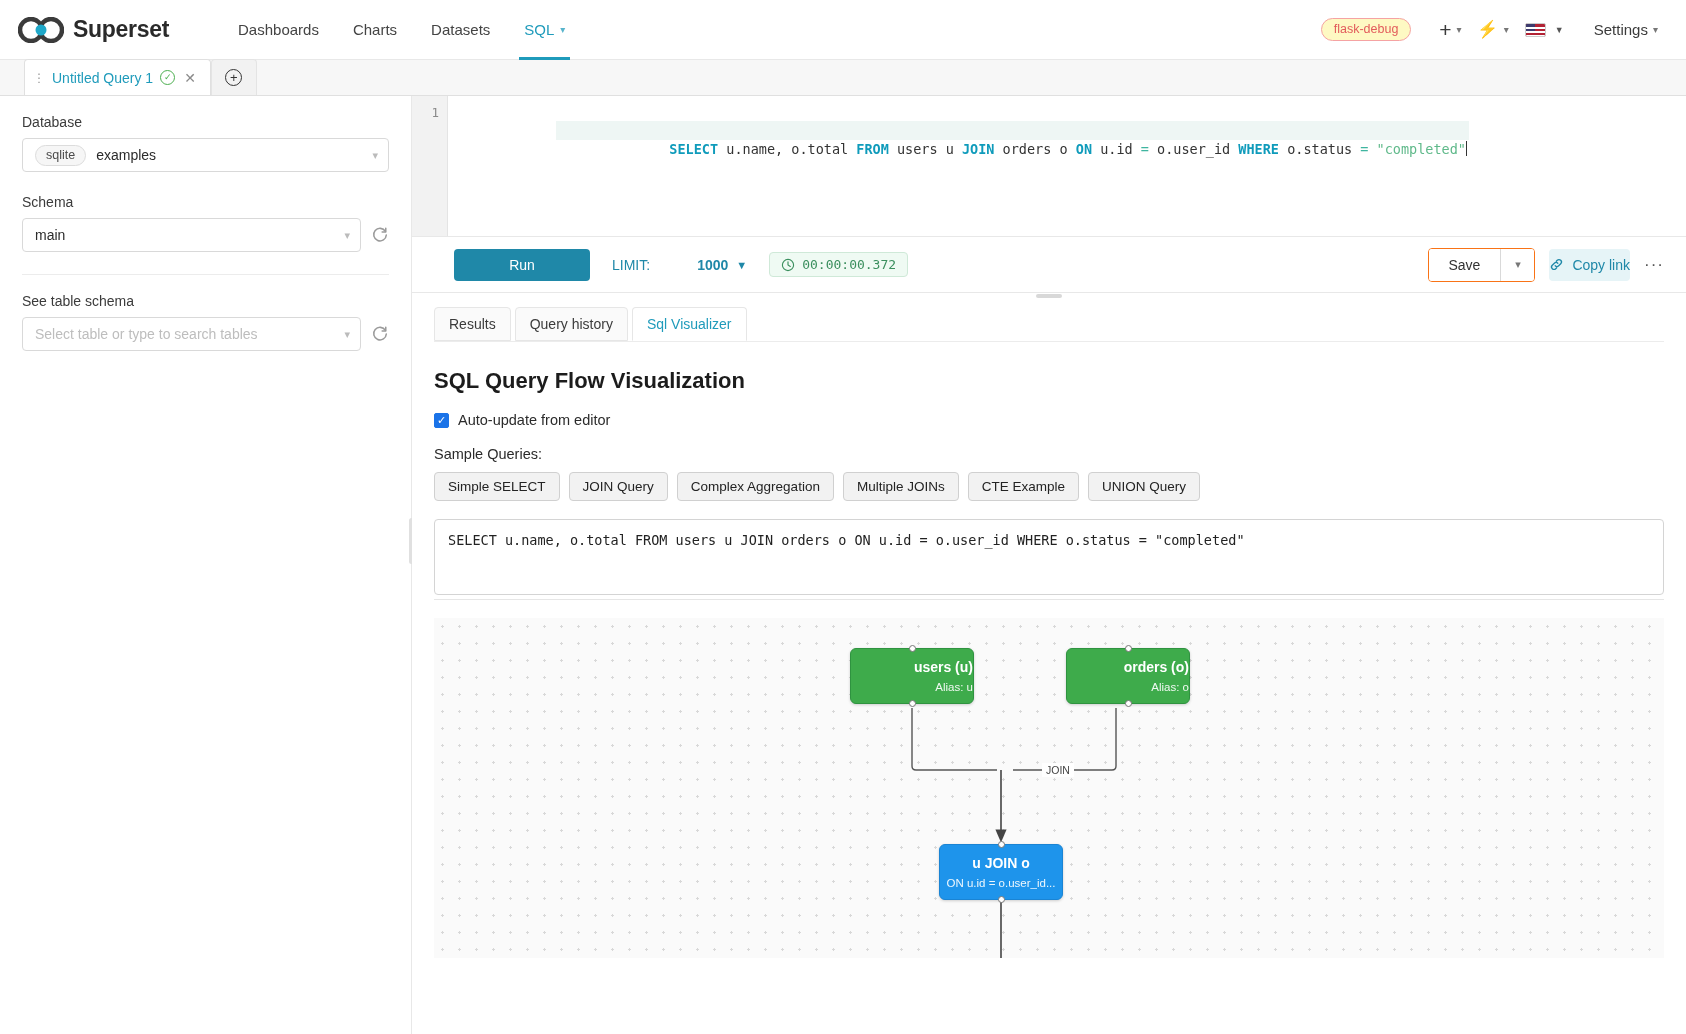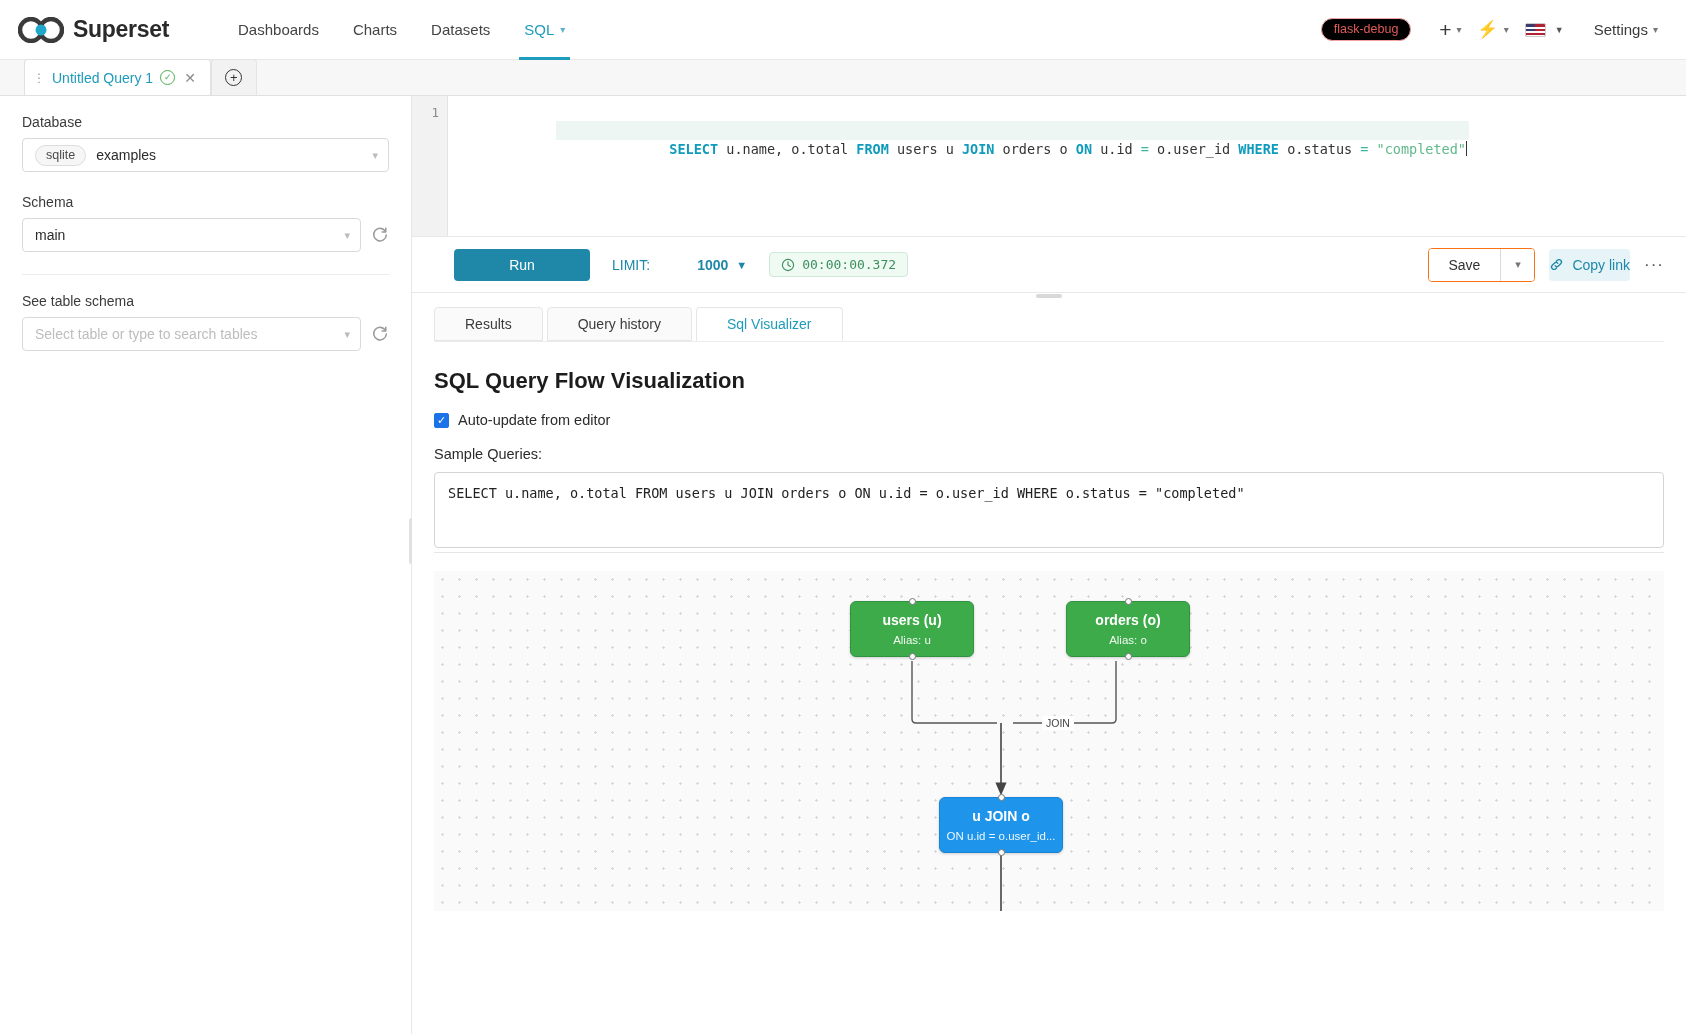--- a/index.html
+++ b/index.html
@@ -30,21 +30,21 @@
     display: flex; align-items: center; cursor: pointer; position: relative;
   }
   .nav-link.active { color: #1f9bbb; }
   .nav-link.active::after {
     content: ""; position: absolute; left: 12px; right: 12px; bottom: 0;
     height: 3px; background: #1f9bbb;
   }
   .nav-caret { margin-left: 6px; font-size: 10px; opacity: .75; }
   .nav-right { margin-left: auto; display: flex; align-items: center; gap: 4px; }
   .debug-badge {
-    border: 1px solid #f5a3a3; color: #e25b5b; background: #000000;
+    border: 1px solid #f5a3a3; color: #e25b5b; background: #fef9c3;
     border-radius: 12px; font-size: 12.5px; padding: 3px 12px 4px; margin-right: 18px;
   }
   .icon-btn {
     display: flex; align-items: center; gap: 5px; padding: 4px 6px;
     cursor: pointer; color: #444; font-size: 15px;
   }
   .plus-glyph { font-size: 21px; line-height: 1; color: #3b3b3b; }
   .bolt-glyph { font-size: 17px; line-height: 1; color: #3b3b3b; }
   .chev { font-size: 10px; color: #777; }
   .flag {
@@ -170,21 +170,21 @@
   }
   .dots-h { margin-left: 14px; color: #555; font-size: 17px; letter-spacing: 1px; cursor: pointer; }
   .split-grip {
     position: absolute; left: 50%; transform: translateX(-50%); bottom: -6px;
     width: 26px; height: 4px; background: #d8d8d8; border-radius: 2px; cursor: row-resize;
   }
 
   
   .restabs { display: flex; gap: 0; padding: 14px 0 0 22px; background: #fff; }
   .restab {
-    height: 34px; display: flex; align-items: center; padding: 0 30px;
+    height: 34px; display: flex; align-items: center; padding: 0 14px;
     font-size: 14px; border: 1px solid #e6e6e6; background: #fafafa; color: #3b3b3b;
     border-radius: 4px 4px 0 0; margin-right: 4px; cursor: pointer;
   }
   .restab.active { background: #fff; color: #1f9bbb; border-bottom-color: #fff; }
 
   
   .vizpane { flex: 1; min-height: 0; overflow: hidden; padding: 0 22px 0 22px; background: #fff; position: relative; }
   .viz-inner { border-top: 1px solid #ececec; padding-top: 26px; }
   .viz-title { font-size: 22px; font-weight: bold; color: #1c1c1c; margin: 0 0 18px 0; }
   .chkrow { display: flex; align-items: center; gap: 9px; margin-bottom: 18px; }
@@ -217,21 +217,21 @@
     background-size: 17px 17px;
     position: relative; margin-top: 18px; overflow: hidden;
   }
   .node {
     position: absolute; border-radius: 6px; color: #fff; text-align: center;
     display: flex; flex-direction: column; align-items: center; justify-content: center;
     box-shadow: 0 1px 3px rgba(0,0,0,.18); cursor: pointer;
   }
   .node .n-title { font-size: 14px; font-weight: bold; }
   .node .n-sub { font-size: 11.5px; opacity: .92; margin-top: 6px; }
-  .node.table { background: #3eab4b; border: 1px solid #2f9340; width: 124px; height: 56px; }
+  .node.table { background: #3eab4b; border: 1px solid #2f9340; width: 124px; height: 56px; align-items: flex-end; }
   .node.join { background: #1e94eb; border: 1px solid #1a84d4; width: 124px; height: 56px; }
   .port {
     position: absolute; width: 7px; height: 7px; border-radius: 50%;
     background: #fff; border: 1.5px solid #777; left: 50%; margin-left: -3.5px;
   }
   .port.top { top: -4px; } .port.bot { bottom: -4px; }
   .edge-label {
     position: absolute; background: #fff; font-size: 10.5px; color: #444;
     padding: 1px 4px; font-family: "Liberation Sans", sans-serif;
   }
@@ -404,20 +404,28 @@
       <div class="vizpane">
         <div class="viz-inner">
           <h2 class="viz-title">SQL Query Flow Visualization</h2>
 
           <div class="chkrow">
             <div class="chkbox">✓</div>
             <span class="chklabel">Auto-update from editor</span>
           </div>
 
           <div class="sq-label">Sample Queries:</div>
+          <div class="sq-btns">
+            <button class="sq-btn">Simple SELECT</button>
+            <button class="sq-btn">JOIN Query</button>
+            <button class="sq-btn">Complex Aggregation</button>
+            <button class="sq-btn">Multiple JOINs</button>
+            <button class="sq-btn">CTE Example</button>
+            <button class="sq-btn">UNION Query</button>
+          </div>
 
           <textarea class="sql-area" style="">SELECT u.name, o.total FROM users u JOIN orders o ON u.id = o.user_id WHERE o.status = "completed"</textarea>
 
 
           <div class="viz-sep"></div>
 
           
           <div class="canvas">
             <svg width="100%" height="100%" style="position:absolute;left:0;top:0">
               <defs>

